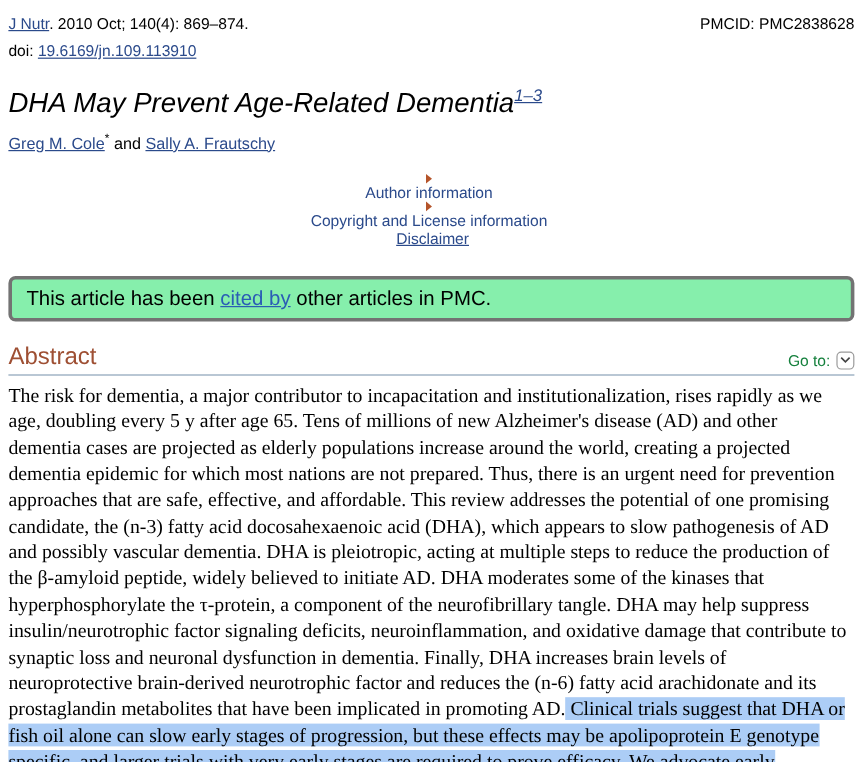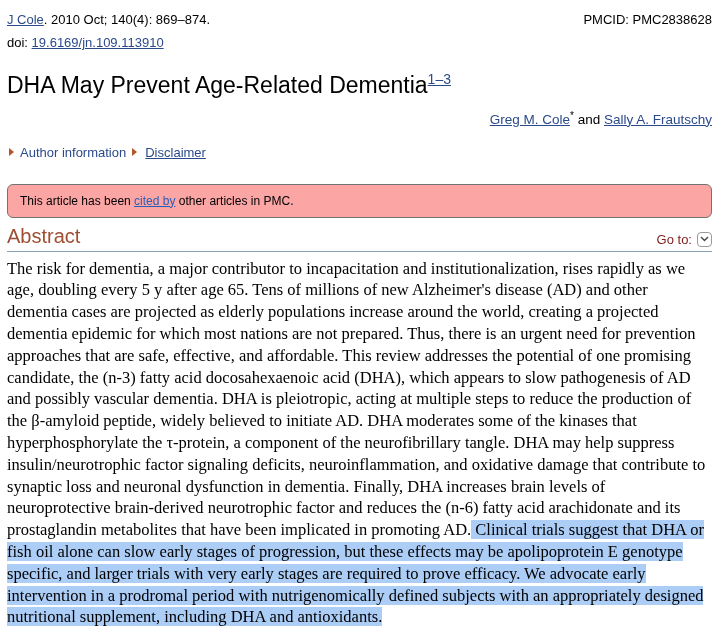--- a/index.html
+++ b/index.html
@@ -18,57 +18,58 @@
 
   a, .link { cursor: pointer; }
   .navy-link { color: #2b4a8b; text-decoration: underline; }
   .blue-link { color: #2a5db5; text-decoration: underline; }
 
   
   h1.title {
     margin: 18px 0 0 0;
     font-size: 23px; font-weight: 400; color: #000; letter-spacing: 0;
     line-height: 1.2;
+    font-style: italic;
   }
   h1.title .sup-link {
     font-size: 14px; vertical-align: super; line-height: 0;
     color: #2b4a8b; text-decoration: underline;
   }
 
   
-  .authors { margin-top: 12px; font-size: 13.5px; text-align: right; }
+  .authors { margin-top: 12px; font-size: 13.5px; }
   .authors .asterisk { font-size: 10px; vertical-align: super; line-height: 0; color: #000; }
 
   
-  .info-row { margin-top: 18px; font-size: 13px; color: #2b4a8b; display: flex; align-items: center; }
+  .info-row { margin-top: 18px; font-size: 13px; color: #2b4a8b; display: flex; align-items: center; flex-direction: column; }
   .tri {
     width: 0; height: 0; display: inline-block;
     border-left: 5px solid #b5542a;
     border-top: 4px solid transparent; border-bottom: 4px solid transparent;
     margin: 0 6px 0 2px;
   }
   .info-item { margin-right: 4px; }
   .info-row .navy-plain { color: #2b4a8b; text-decoration: none; }
   .disclaimer { margin-left: 2px; text-decoration: underline; }
 
   
   .citation-box {
     margin-top: 24px;
-    background: #fca5a5; border: 1px solid #737373; border-radius: 6px;
-    padding: 8px 12px; font-size: 12px; line-height: 16px;
+    background: #86efac; border: 3px solid #737373; border-radius: 6px;
+    padding: 8px 12px; font-size: 17px; line-height: 16px;
   }
 
   
   .section-head {
-    margin-top: 7px;
+    margin-top: 18px;
     display: flex; justify-content: space-between; align-items: flex-end;
     border-bottom: 1px solid #8ba3b8; padding-bottom: 4px;
   }
   h2.section-title { margin: 0; font-size: 20px; font-weight: 400; color: #9e4f33; line-height: 1.1; }
-  .goto { display: flex; align-items: center; gap: 5px; font-size: 13px; color: #7f1d1d; }
+  .goto { display: flex; align-items: center; gap: 5px; font-size: 13px; color: #15803d; }
   .goto-icon {
     width: 15px; height: 15px; border: 1px solid #9a9a9a; border-radius: 4px;
     display: inline-flex; align-items: center; justify-content: center; background: #fff;
   }
   .goto-icon svg { display: block; }
 
   
   .abstract-text {
     margin-top: 6px;
     font-family: "Liberation Serif", serif;
@@ -76,36 +77,37 @@
   }
   .highlight { background: #accdf6; }
 </style>
 </head>
 <body>
 
 <div class="page">
 
   <div class="top-row">
     <div class="top-left">
-      <div><span class="navy-link">J Cole</span><span>. 2010 Oct; 140(4): 869–874.</span></div>
+      <div><span class="navy-link">J Nutr</span><span>. 2010 Oct; 140(4): 869–874.</span></div>
       <div><span>doi: </span><span class="navy-link">19.6169/jn.109.113910</span></div>
     </div>
     <div class="top-right">
       <div><span>PMCID: </span><span>PMC2838628</span></div>
     </div>
   </div>
 
   <h1 class="title"><span>DHA May Prevent Age-Related Dementia</span><span class="sup-link">1–3</span></h1>
 
   <div class="authors"><span class="navy-link">Greg M. Cole</span><span class="asterisk">*</span><span> and </span><span class="navy-link">Sally A. Frautschy</span></div>
 
   <div class="info-row">
     <span class="tri"></span>
     <span class="info-item link navy-plain">Author information</span>
     <span class="tri"></span>
+    <span class="info-item link navy-plain">Copyright and License information</span>
     <span class="navy-link disclaimer">Disclaimer</span>
   </div>
 
   <div class="citation-box"><span>This article has been </span><span class="blue-link">cited by</span><span> other articles in PMC.</span></div>
 
   <div class="section-head">
     <h2 class="section-title">Abstract</h2>
     <span class="goto">
       <span>Go to:</span>
       <span class="goto-icon">

